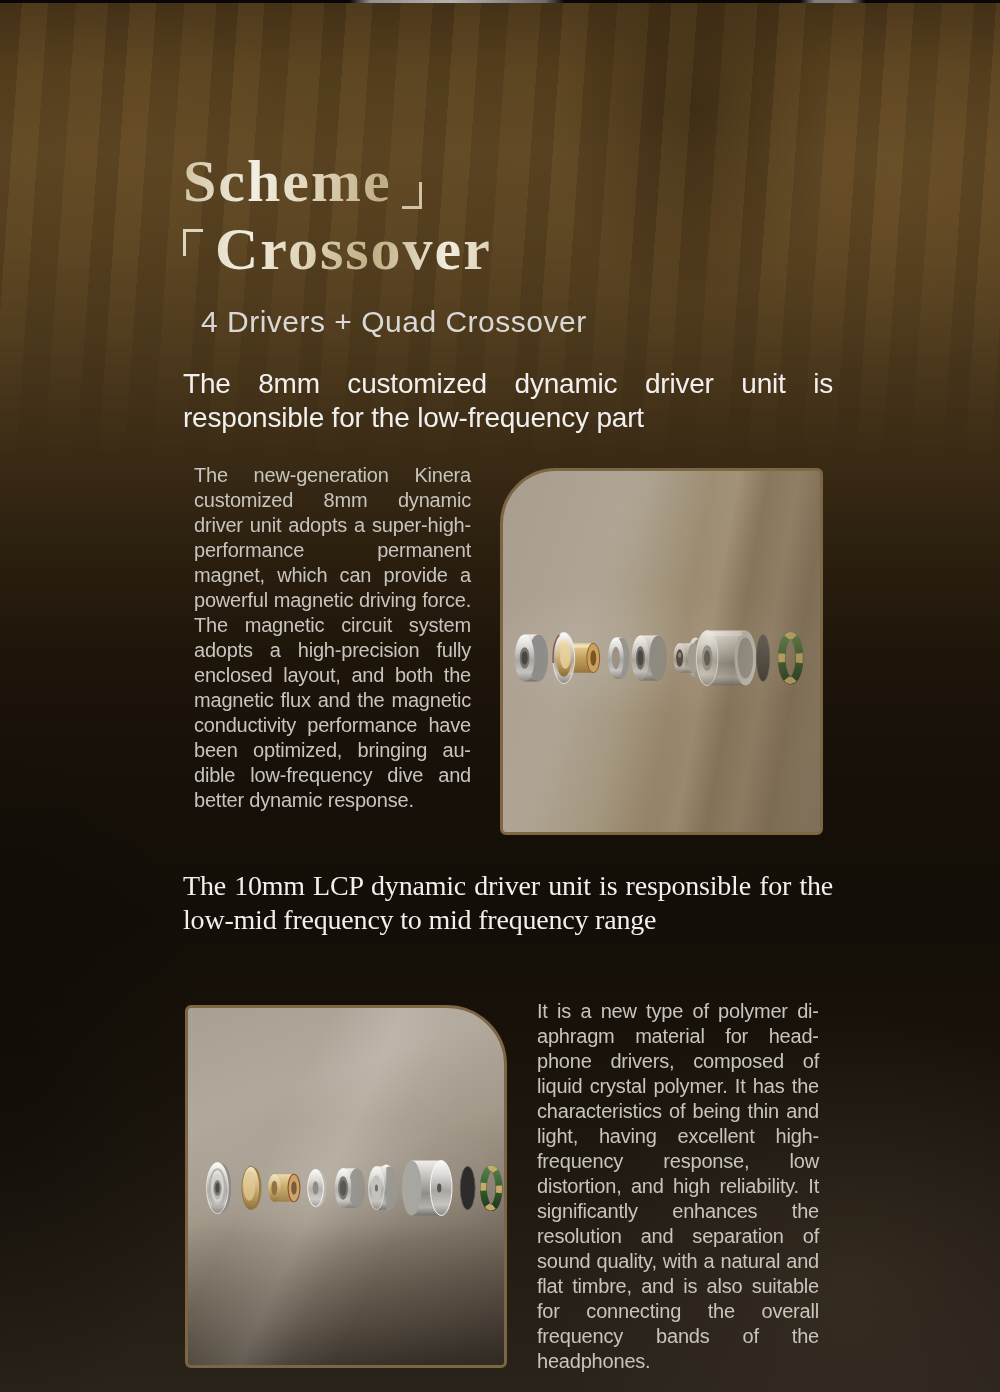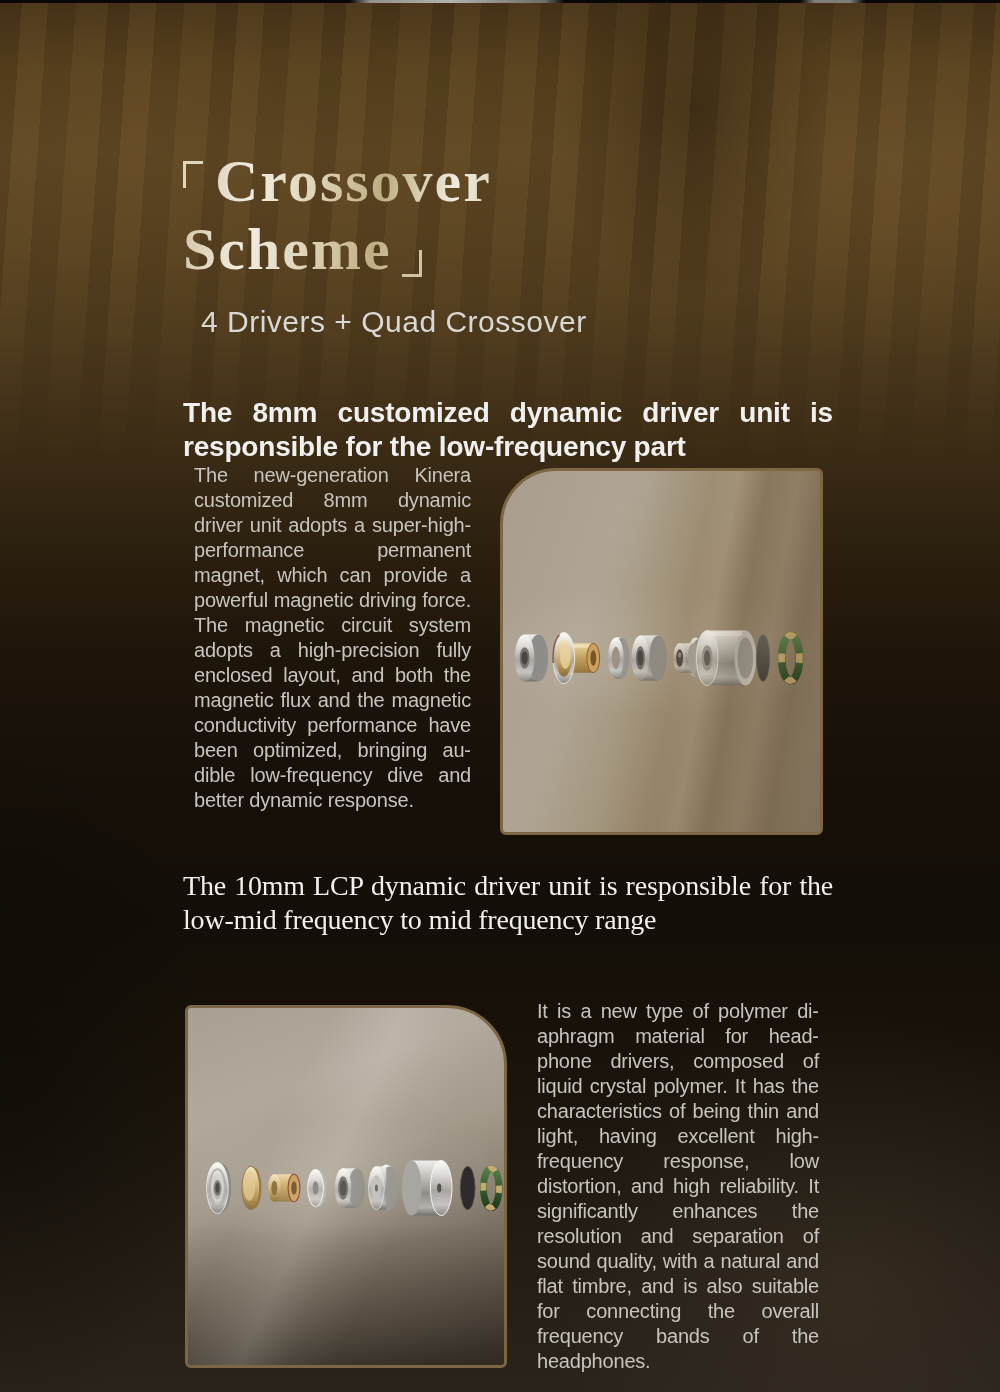--- a/index.html
+++ b/index.html
@@ -45,21 +45,21 @@
     margin-left:10px;vertical-align:-8px;}
   .subtitle{
     position:absolute; left:201px; top:305px; font-size:30px; font-weight:400;
     color:#d9d8d5; letter-spacing:0.5px;
   }
   .sec-h{
     position:absolute; left:183px; width:650px; margin:0;
     font-size:28px; font-weight:500; color:#f1f0ee; line-height:34px;
     text-align:justify; letter-spacing:-0.2px;
   }
-  .sec-h1{top:396px;font-weight:bold;}
+  .sec-h1{top:367px;}
   .sec-h2{top:869px;font-family:Liberation Serif, serif;}
   .body{
     position:absolute; margin:0; font-size:20px; line-height:25px; color:#c7c4bf;
     text-align:justify; letter-spacing:-0.2px;
   }
   .body1{left:194px; top:463px; width:277px;}
   .body2{left:537px; top:999px; width:282px;}
   .panel{
     position:absolute; box-sizing:border-box; border:3px solid #7d6644; overflow:hidden;
   }
@@ -95,22 +95,22 @@
   .panel2 .driver-svg{top:120px;}
 </style>
 </head>
 <body>
 
 <div class="page">
   <div class="bg-texture"></div>
   <div class="top-strip"></div>
 
   <h1 class="title">
+    <span class="line"><span>Scheme</span><span class="br br-close"></span></span>
     <span class="line"><span class="br br-open"></span><span>Crossover</span></span>
-    <span class="line"><span>Scheme</span><span class="br br-close"></span></span>
   </h1>
 
   <div class="subtitle">4 Drivers + Quad Crossover</div>
 
   <h2 class="sec-h sec-h1">The 8mm customized dynamic driver unit is responsible for the low-frequency part</h2>
   <p class="body body1">The new-generation Kinera customized 8mm dynamic driver unit adopts a su­per-high-performance per­manent magnet, which can provide a powerful magnetic driving force. The magnetic circuit system adopts a high-precision fully enclosed layout, and both the magnet­ic flux and the magnetic con­ductivity performance have been optimized, bringing au­dible low-frequency dive and better dynamic response.</p>
 
   <div class="panel panel1">
     <svg class="driver-svg" viewBox="0 0 323 120">
       <defs>

